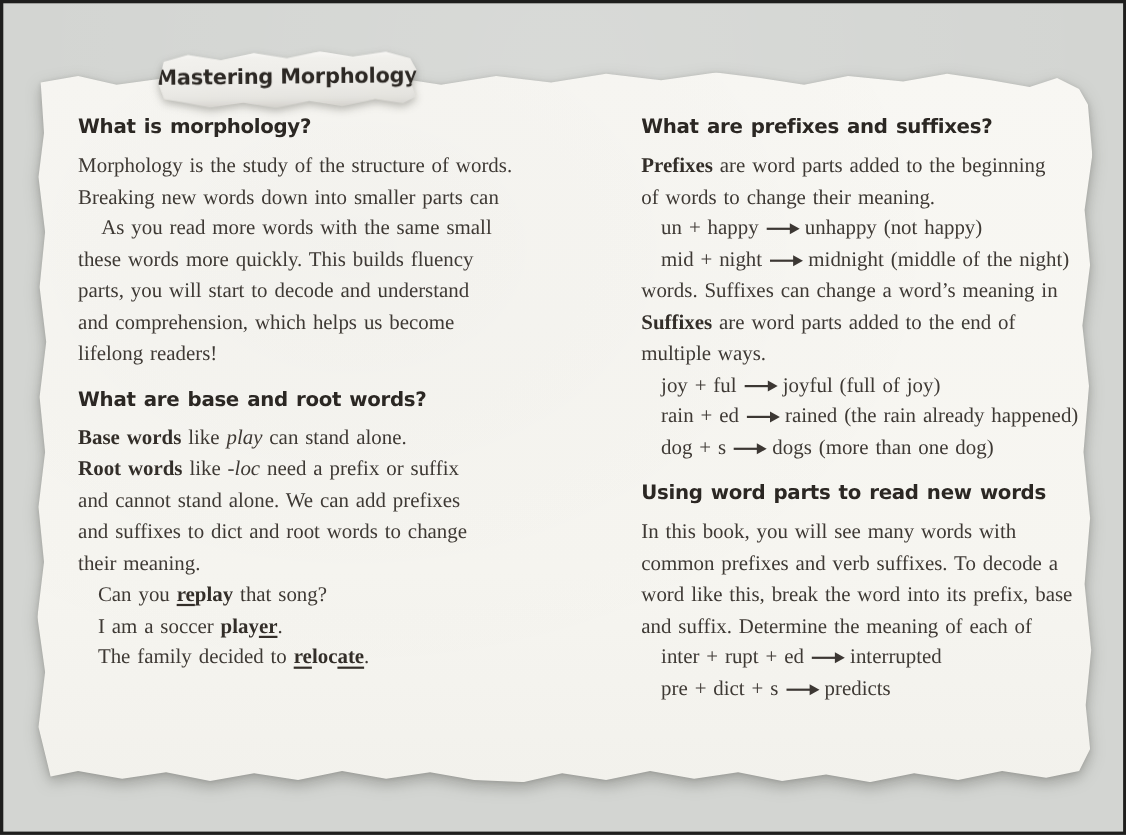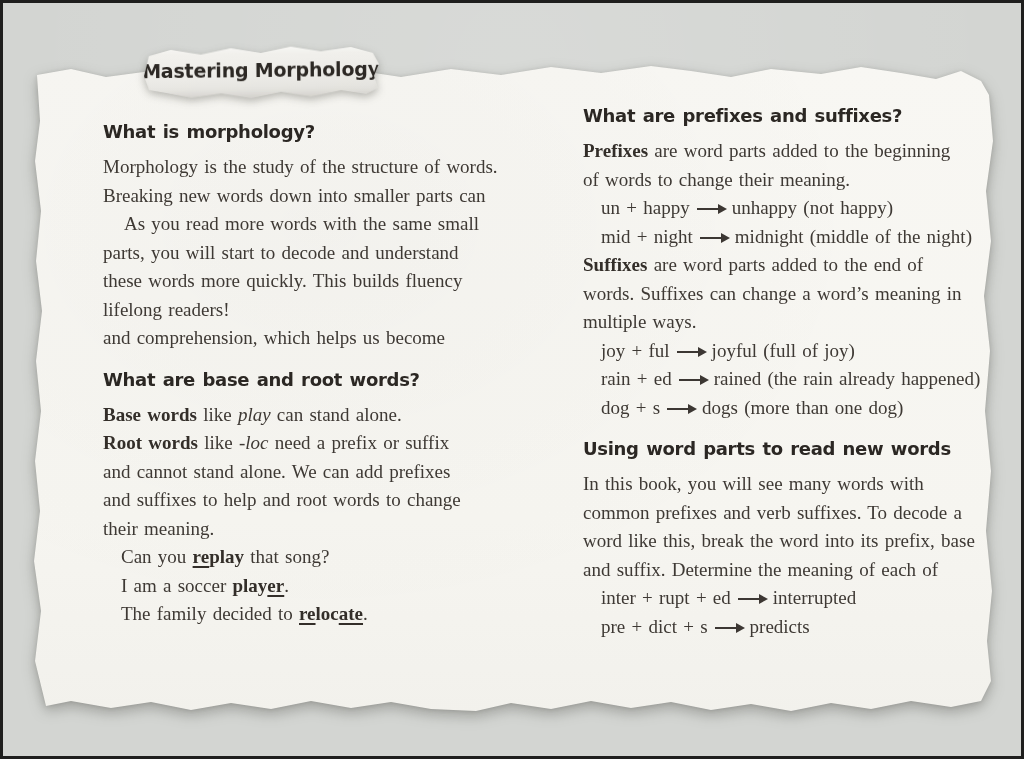--- a/index.html
+++ b/index.html
@@ -37,21 +37,21 @@
   .strip{
     width:240px;height:56px;text-align:center;line-height:54px;
     background:linear-gradient(178deg,#f4f3ef 0%,#ecebe7 55%,#dddcd7 100%);
     box-shadow:inset 0 -6px 8px rgba(120,118,110,0.18), inset 0 4px 6px rgba(255,255,255,0.6);
     clip-path:polygon(8px 10px,30px 4px,60px 9px,90px 3px,120px 8px,150px 2px,180px 7px,
       210px 3px,232px 9px,238px 20px,233px 32px,237px 44px,225px 50px,200px 46px,170px 52px,
       140px 47px,110px 53px,80px 48px,50px 52px,25px 47px,8px 44px,3px 30px);
   }
   .strip .ttl{font:700 19px "DejaVu Sans", sans-serif;color:#2c2824;letter-spacing:-0.2px;}
   .col{position:absolute;color:#3e3934;font-size:19px;word-spacing:1.5px;z-index:3;}
-  .col-left{left:68px;top:116px;width:450px;margin-left:32px;}
+  .col-left{left:68px;top:100px;width:450px;}
   .col-right{left:580px;top:100px;width:410px;}
   .heading{font:700 18px "DejaVu Sans", sans-serif;color:#2b2723;letter-spacing:-0.3px;
     line-height:26px;margin:0 0 8px 0;white-space:nowrap;}
   .mt{margin-top:14px;}
   .line{height:28.5px;line-height:28.5px;white-space:nowrap;}
   .indent{padding-left:21px;}
   .ex{padding-left:18px;}
   strong{font-weight:700;color:#332e29;}
   em{font-style:italic;}
   .u{text-decoration:underline;text-decoration-thickness:2px;text-underline-offset:3px;}
@@ -74,47 +74,47 @@
       <span class="ttl">Mastering Morphology</span>
     </div>
   </div>
 
   <div class="col col-left">
     <div class="heading">What is morphology?</div>
     <div class="para">
       <div class="line">Morphology is the study of the structure of words.</div>
       <div class="line">Breaking new words down into smaller parts can</div>
       <div class="line indent">As you read more words with the same small</div>
+      <div class="line">these words more quickly. This builds fluency</div>
       <div class="line">parts, you will start to decode and understand</div>
-      <div class="line">these words more quickly. This builds fluency</div>
+      <div class="line">and comprehension, which helps us become</div>
       <div class="line">lifelong readers!</div>
-      <div class="line">and comprehension, which helps us become</div>
     </div>
     <div class="heading mt">What are base and root words?</div>
     <div class="para">
       <div class="line"><strong>Base words</strong><span> like </span><em>play</em><span> can stand alone.</span></div>
       <div class="line"><strong>Root words</strong><span> like </span><em>-loc</em><span> need a prefix or suffix</span></div>
       <div class="line">and cannot stand alone. We can add prefixes</div>
-      <div class="line">and suffixes to help and root words to change</div>
+      <div class="line">and suffixes to dict and root words to change</div>
       <div class="line">their meaning.</div>
       <div class="line ex"><span>Can you </span><strong class="u">re</strong><strong>play</strong><span> that song?</span></div>
       <div class="line ex"><span>I am a soccer </span><strong>play</strong><strong class="u">er</strong><span>.</span></div>
       <div class="line ex"><span>The family decided to </span><strong class="u">re</strong><strong>loc</strong><strong class="u">ate</strong><span>.</span></div>
     </div>
   </div>
 
   <div class="col col-right">
     <div class="heading">What are prefixes and suffixes?</div>
     <div class="para">
       <div class="line"><strong>Prefixes</strong><span> are word parts added to the beginning</span></div>
       <div class="line">of words to change their meaning.</div>
       <div class="line ex"><span>un + happy</span><span class="arrow"></span><span>unhappy (not happy)</span></div>
       <div class="line ex"><span>mid + night</span><span class="arrow"></span><span>midnight (middle of the night)</span></div>
+      <div class="line">words. Suffixes can change a word’s meaning in</div>
       <div class="line"><strong>Suffixes</strong><span> are word parts added to the end of</span></div>
-      <div class="line">words. Suffixes can change a word’s meaning in</div>
       <div class="line">multiple ways.</div>
       <div class="line ex"><span>joy + ful</span><span class="arrow"></span><span>joyful (full of joy)</span></div>
       <div class="line ex"><span>rain + ed</span><span class="arrow"></span><span>rained (the rain already happened)</span></div>
       <div class="line ex"><span>dog + s</span><span class="arrow"></span><span>dogs (more than one dog)</span></div>
     </div>
     <div class="heading mt">Using word parts to read new words</div>
     <div class="para">
       <div class="line">In this book, you will see many words with</div>
       <div class="line">common prefixes and verb suffixes. To decode a</div>
       <div class="line">word like this, break the word into its prefix, base</div>

